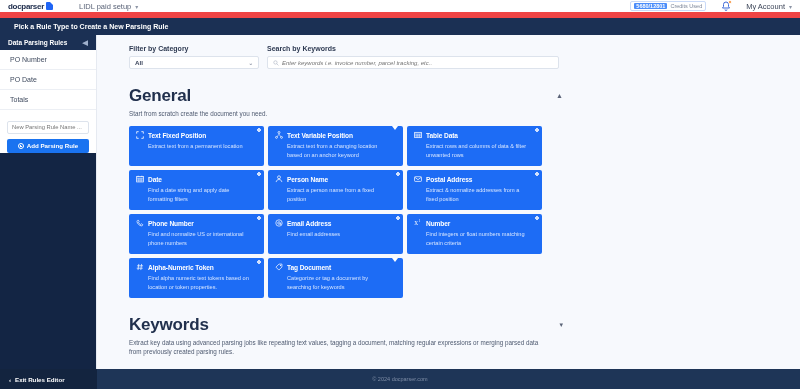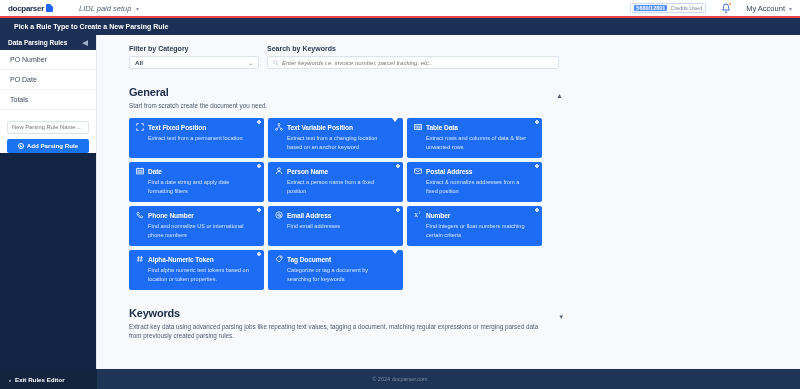--- a/index.html
+++ b/index.html
@@ -7,35 +7,35 @@
     width: 800px; height: 389px;
     font-family: "Liberation Sans", sans-serif;
     background: #ffffff;
     overflow: hidden;
   }
   .app { position: relative; width: 800px; height: 389px; display: flex; flex-direction: column; }
 
   
   .topbar {
     height: 18px; background: #ffffff; display: flex; align-items: center;
-    padding: 0 8px; flex: 0 0 18px; border-bottom: 2px solid #ef4444;
+    padding: 0 8px; flex: 0 0 18px; border-bottom: 6px solid #ef4444;
   }
   .logo { display: flex; align-items: center; gap: 1px; }
   .logo-text { font-size: 8px; font-weight: 700; color: #1b2a4a; letter-spacing: -0.3px; }
   .logo-mark {
     width: 7px; height: 8px; background: #2065f5; border-radius: 1px;
     position: relative; margin-left: 1px;
   }
   .logo-mark::after {
     content: ""; position: absolute; right: 0; top: 0;
     border-left: 3px solid transparent; border-top: 3px solid #ffffff;
   }
   .workspace {
     margin-left: 26px; font-size: 7.5px; color: #5b6478; display: flex;
-    align-items: center; gap: 4px; cursor: pointer; font-style: italic;
+    align-items: center; gap: 4px; cursor: pointer;
   }
   .caret { font-size: 6px; color: #8d95a6; }
   .topbar-right { margin-left: auto; display: flex; align-items: center; gap: 15px; }
   .credits-badge {
     display: flex; align-items: center; gap: 3px; font-size: 5.5px;
     border: 1px solid #c9daf8; border-radius: 2px; padding: 1px 3px; background: #fff;
   }
   .credits-used { background: #4b8dfa; color: #fff; padding: 0 2px; border-radius: 1px; font-weight: 700; }
   .credits-label { color: #7c8699; }
   .bell { position: relative; width: 10px; height: 11px; }
@@ -115,21 +115,21 @@
   }
   .search-icon { flex: 0 0 6px; }
   .search-input {
     flex: 1; border: none; outline: none; background: transparent;
     font-size: 6px; font-style: italic; color: #a9b2c1;
     font-family: "Liberation Sans", sans-serif;
   }
 
   
   .section { margin-top: 17px; position: relative; width: 434px; }
-  .section-title { font-size: 11px; font-weight: 700; color: #21304d; letter-spacing: -0.2px; }
+  .section-title { font-size: 17px; font-weight: 700; color: #21304d; letter-spacing: -0.2px; }
   .section-sub { font-size: 6.3px; color: #4e5a70; margin-top: 3px; line-height: 1.45; width: 420px; }
   .section-toggle {
     position: absolute; right: 0; top: 6px; font-size: 7px; color: #5b6478; cursor: pointer;
     line-height: 1;
   }
 
   
   .card-grid {
     display: grid; grid-template-columns: repeat(3, 135px); gap: 4px;
     margin-top: 8px;

